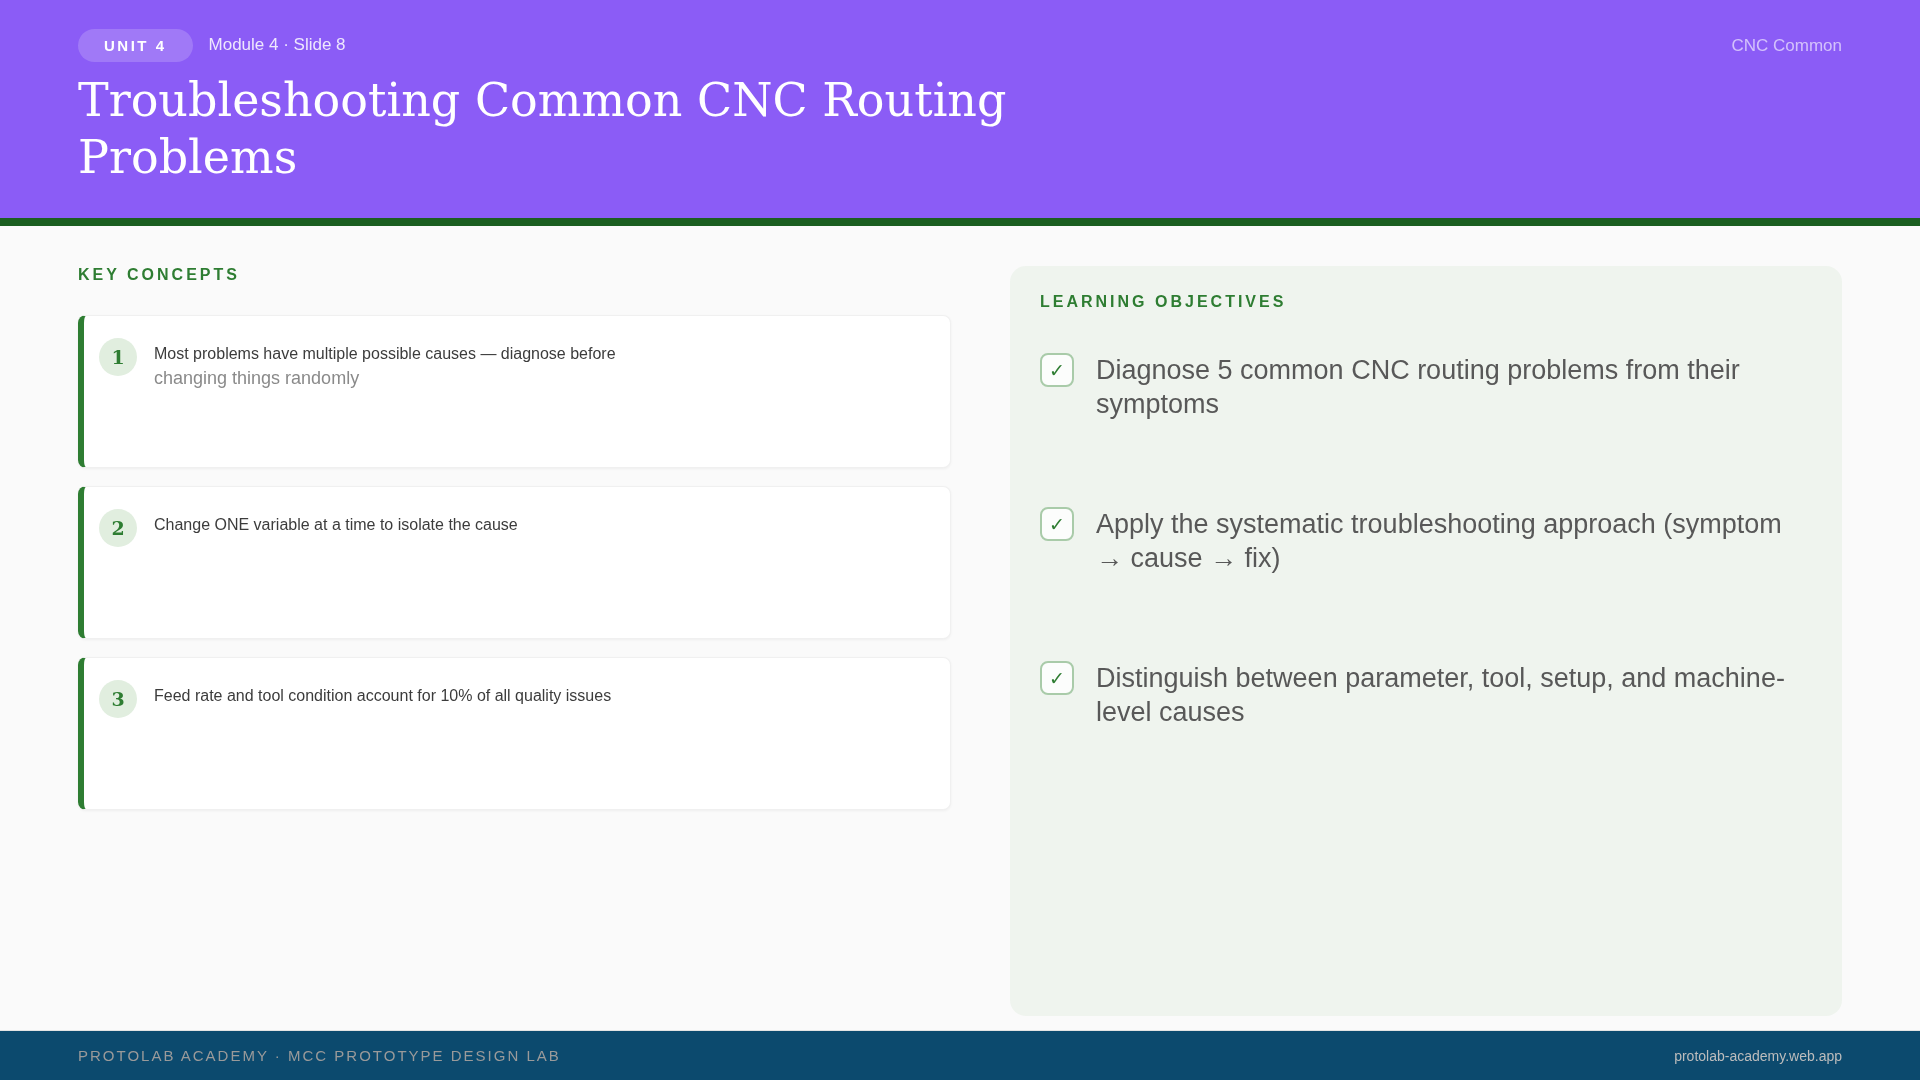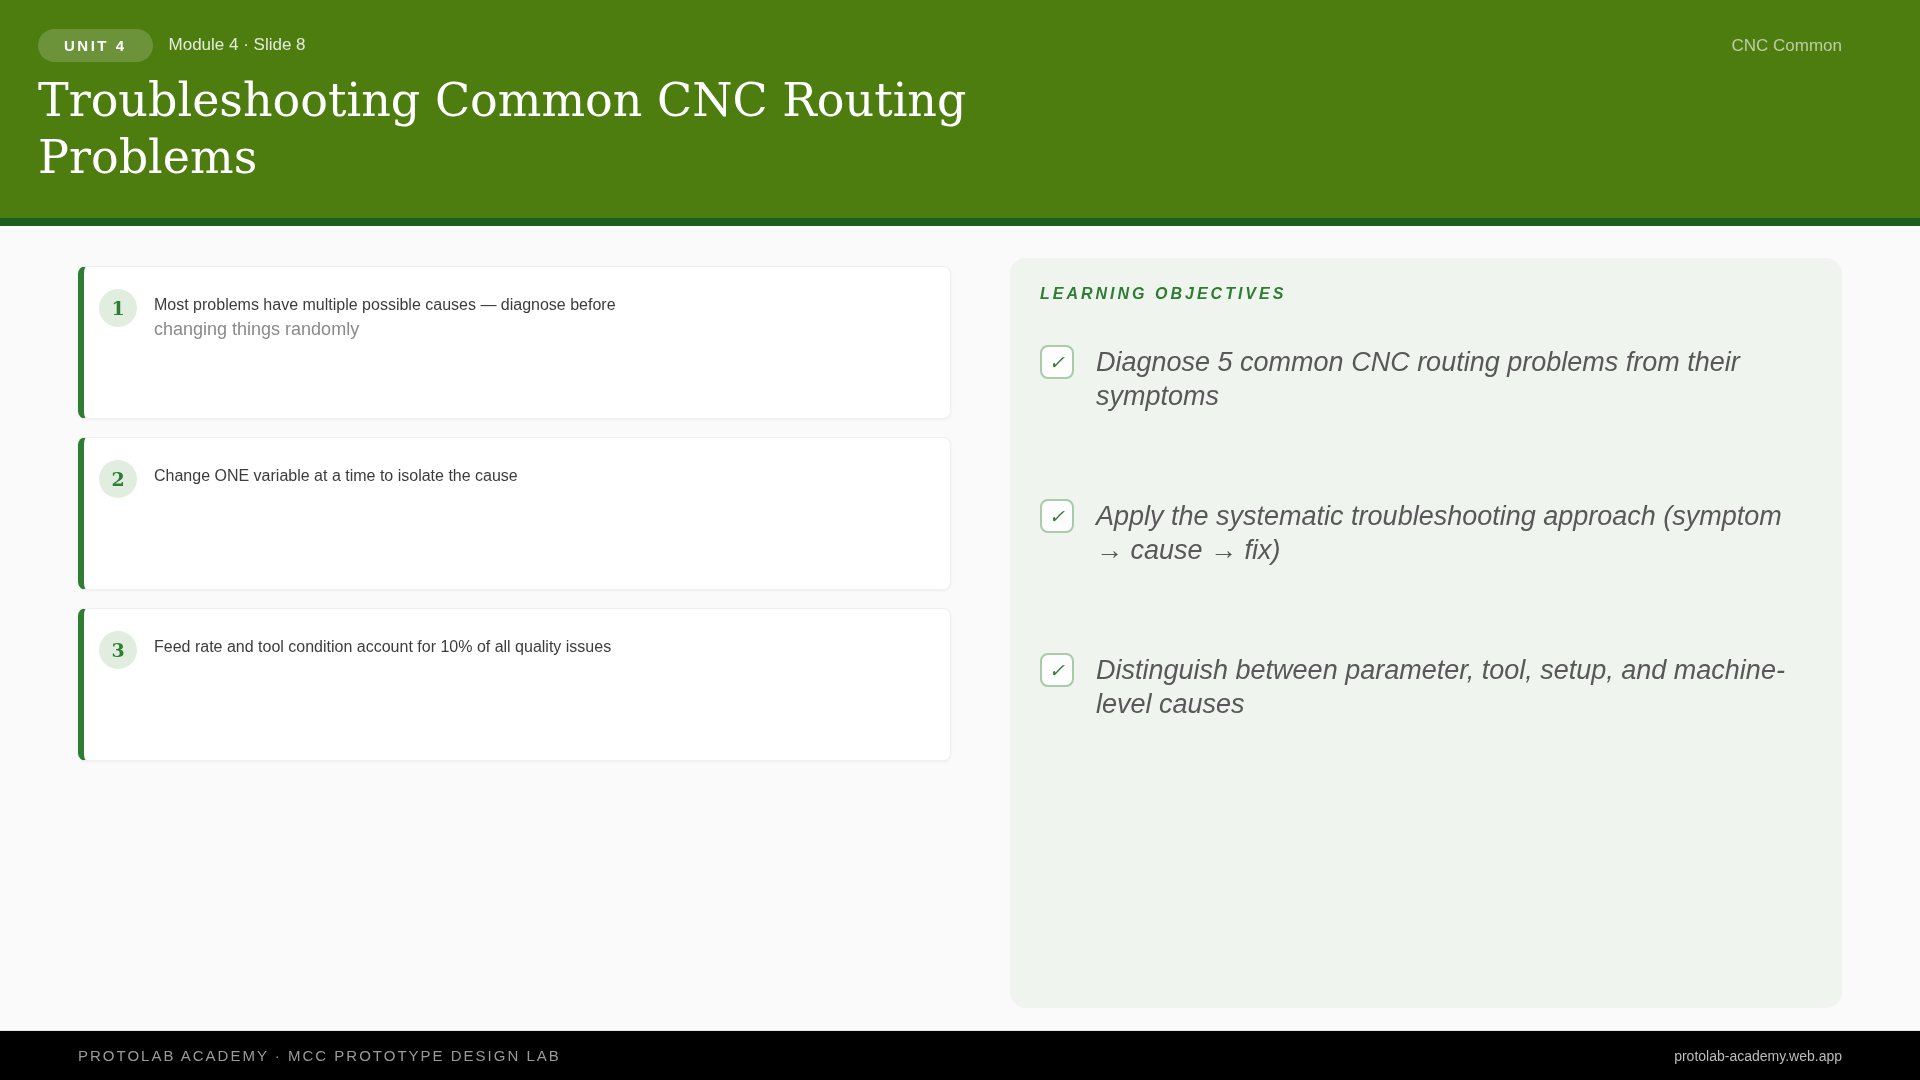--- a/index.html
+++ b/index.html
@@ -6,23 +6,23 @@
   html, body { width: 1920px; height: 1080px; overflow: hidden; }
   body {
     font-family: "Liberation Sans", sans-serif;
     background: #fafafa;
     position: relative;
   }
 
   
   .header {
     position: absolute; top: 0; left: 0; width: 1920px; height: 226px;
-    background: #4d7c0f;
+    background: #8b5cf6;
     border-bottom: 8px solid #1b5e20;
-    padding: 27px 78px 0 38px;
+    padding: 27px 78px 0 78px;
   }
   .header-top {
     display: flex; align-items: center; gap: 16px; height: 36px;
   }
   .unit-badge {
     background: rgba(255,255,255,0.18);
     color: #ffffff;
     font-size: 15px; font-weight: bold; letter-spacing: 2.5px;
     padding: 9px 26px;
     border-radius: 20px;
@@ -91,26 +91,25 @@
     line-height: 1.45;
   }
   .concept-subtext {
     color: #8a8a8a;
     font-size: 18px;
     margin-top: 3px;
   }
 
   
   .objectives-panel {
-    position: absolute; left: 1010px; top: 32px;
+    position: absolute; left: 1010px; top: 40px;
     width: 832px; height: 750px;
     background: #eff4ee;
     border-radius: 16px;
     padding: 27px 30px;
-    font-style: italic;
   }
   .objectives-panel .section-heading { margin-bottom: 42px; }
   .objective {
     display: flex; align-items: flex-start; gap: 22px;
     margin-bottom: 86px;
   }
   .obj-checkbox {
     width: 34px; height: 34px; flex-shrink: 0;
     background: #fcfdfc;
     border: 2px solid #a9cba9;
@@ -123,21 +122,21 @@
   .obj-text {
     color: #585858;
     font-size: 27px;
     line-height: 34px;
   }
 
   
   .footer {
     position: absolute; bottom: 0; left: 0;
     width: 1920px; height: 50px;
-    background: #000000;
+    background: #0c4a6e;
     border-top: 1px solid #e3e3e3;
     display: flex; align-items: center; justify-content: space-between;
     padding: 0 78px;
   }
   .footer-left {
     color: #9a9a9a;
     font-size: 15px;
     letter-spacing: 2px;
     text-transform: uppercase;
   }
@@ -154,20 +153,21 @@
     <span class="unit-badge">UNIT 4</span>
     <span class="breadcrumb">Module 4 · Slide 8</span>
   </div>
   <span class="course-label">CNC Common</span>
   <h1 class="slide-title">Troubleshooting Common CNC Routing Problems</h1>
 </div>
 
 <div class="main">
 
   <div class="left-col">
+    <div class="section-heading">KEY CONCEPTS</div>
 
     <div class="concept-card">
       <div class="concept-num">1</div>
       <div class="concept-body">
         <div class="concept-text">Most problems have multiple possible causes — diagnose before</div>
         <div class="concept-subtext">changing things randomly</div>
       </div>
     </div>
 
     <div class="concept-card">

